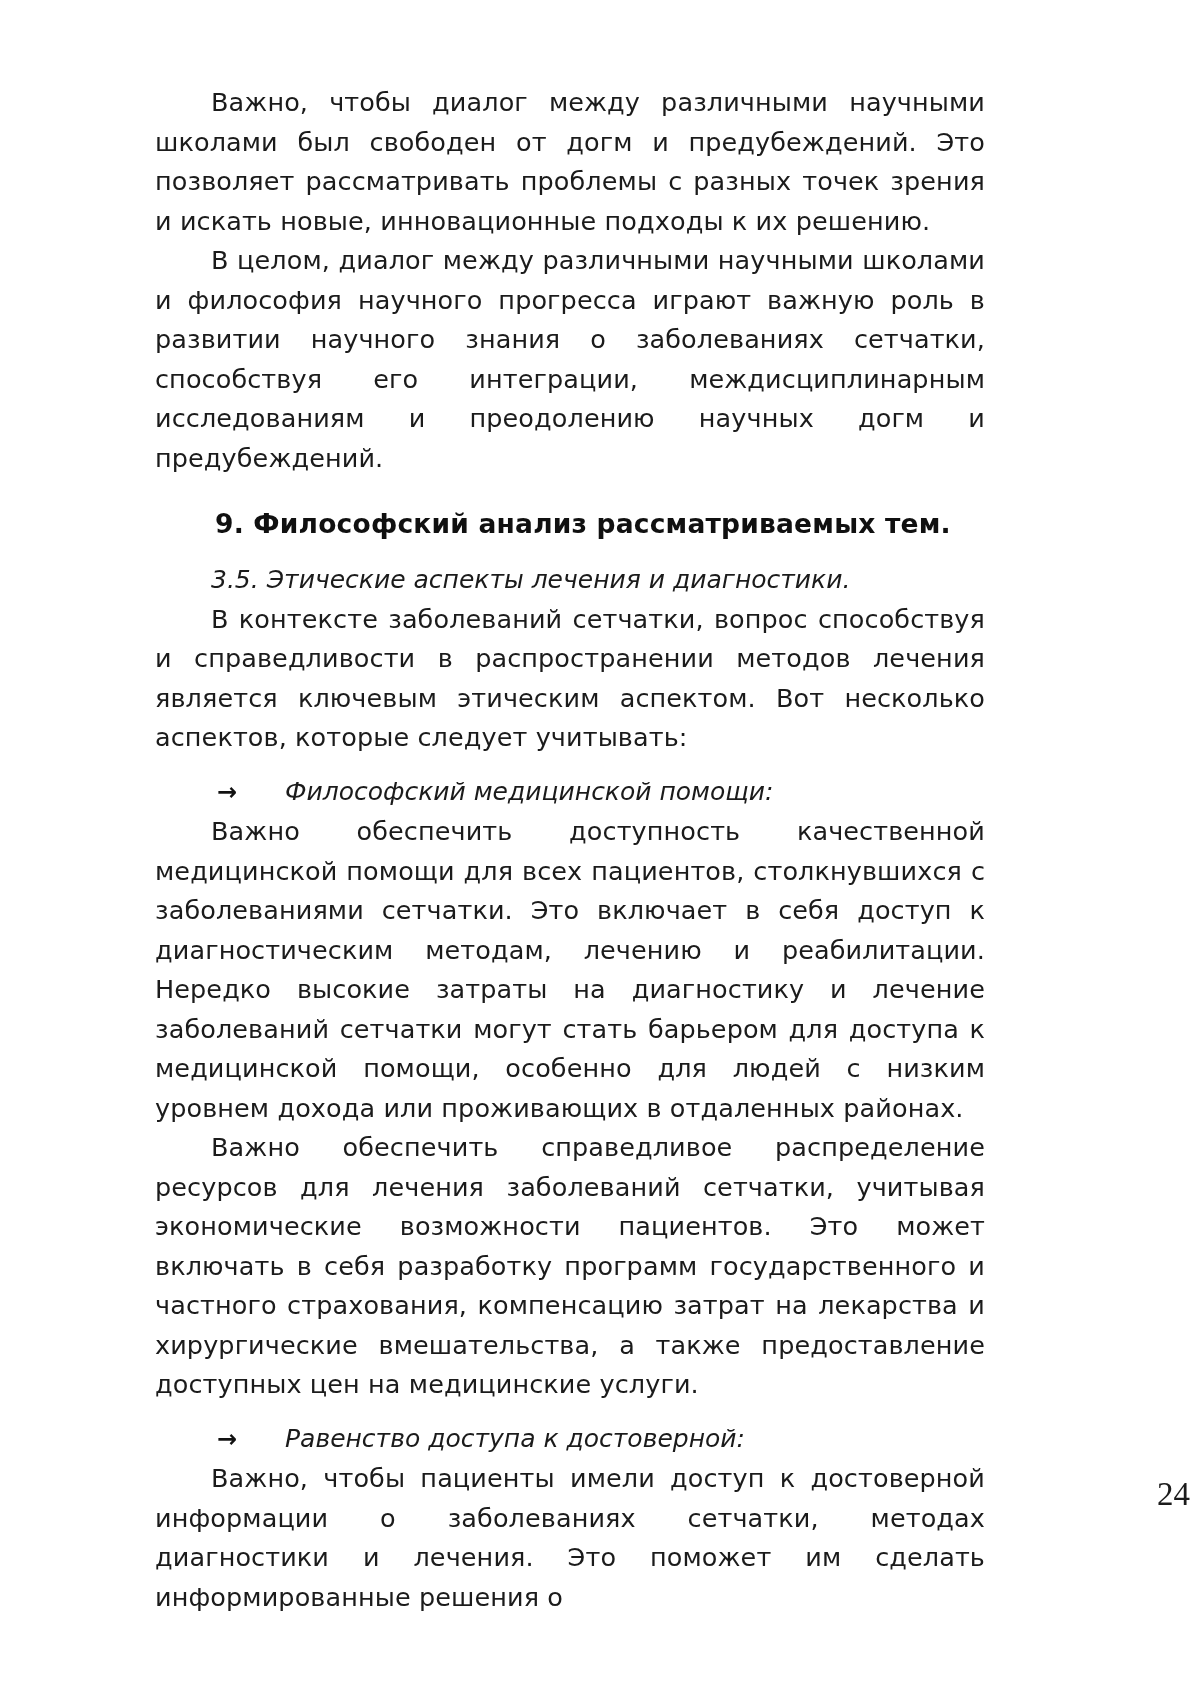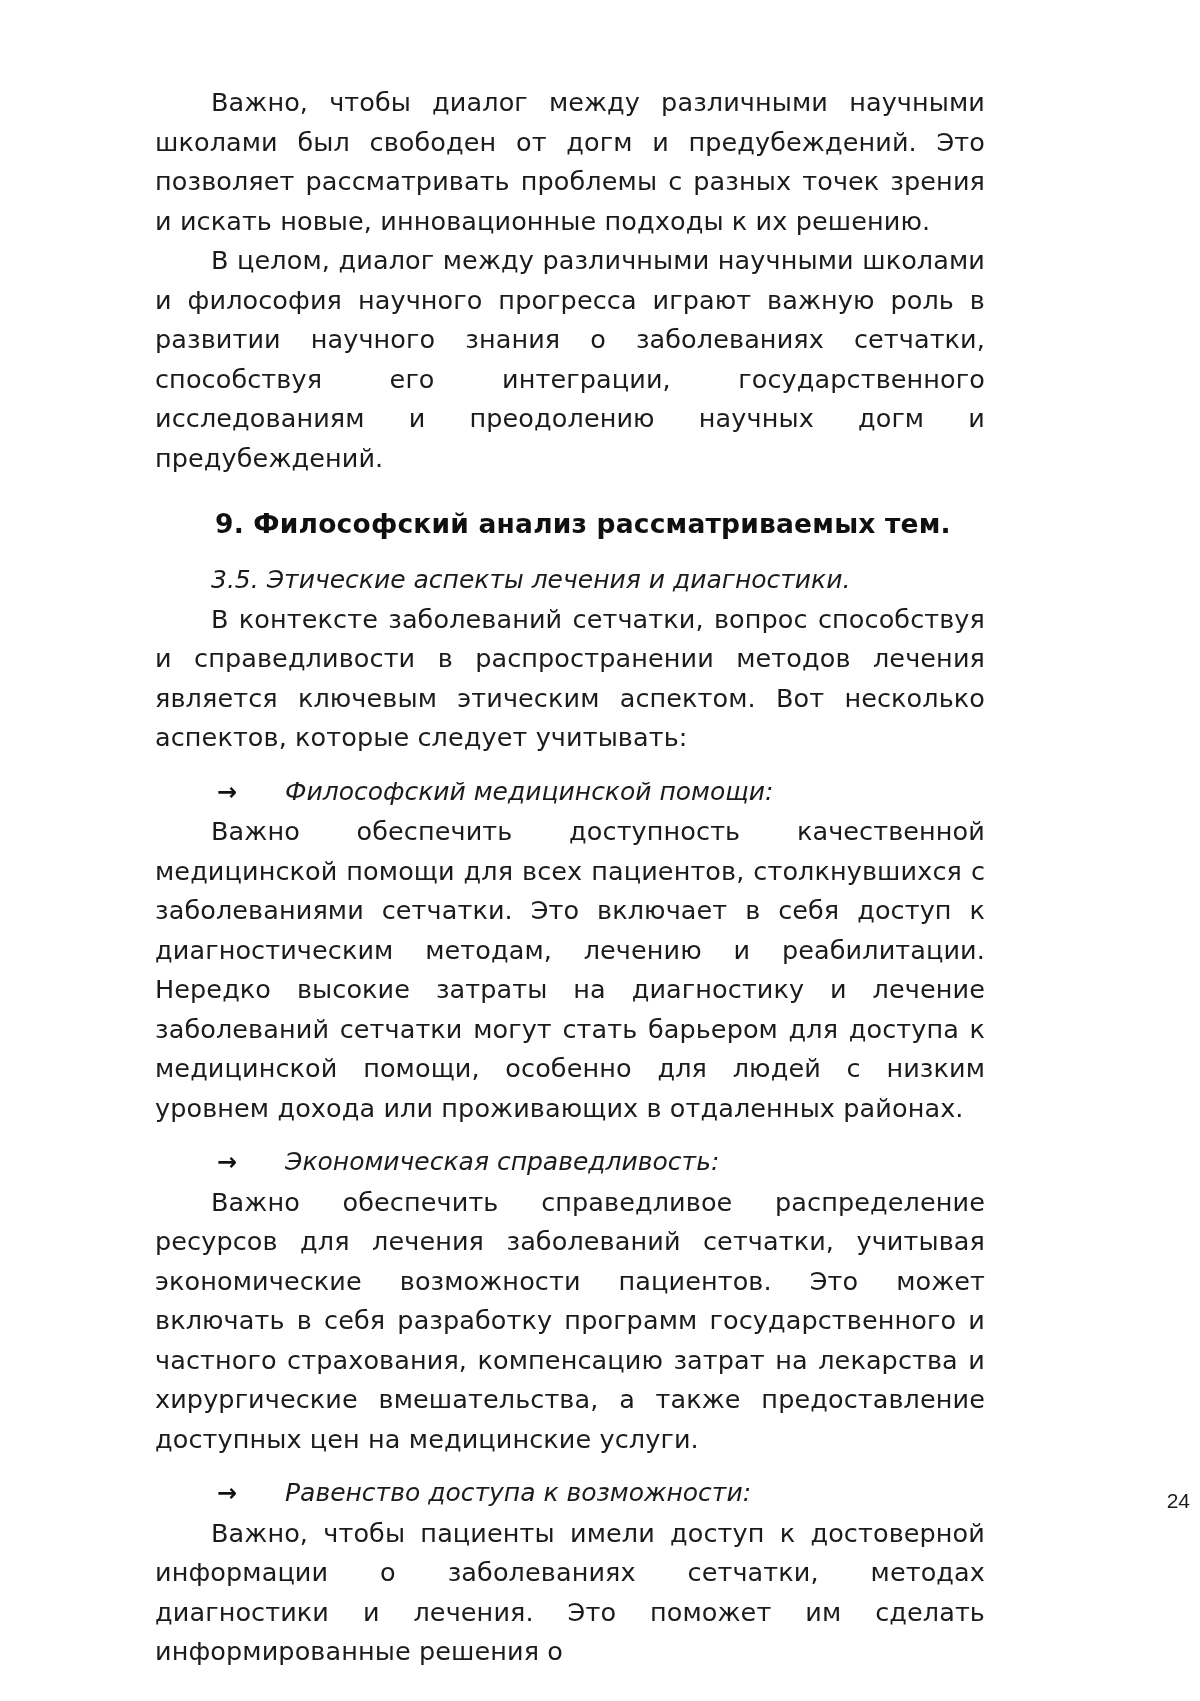--- a/index.html
+++ b/index.html
@@ -77,56 +77,53 @@
     display: inline-block;
     margin-left: 42px;
     font-style: italic;
     font-size: 25px;
     color: #1b1b1b;
   }
   .page-number {
     position: absolute;
     right: 10px;
     bottom: 188px;
-    font-size: 21px;
+    font-size: 33px;
     color: #1b1b1b;
-    font-family: Liberation Sans, sans-serif;
+    font-family: Liberation Serif, serif;
     text-align: right;
   }
 </style>
 </head>
 <body>
 
 <div class="page">
   <div class="content">
 
     <p class="body-par">Важно, чтобы диалог между различными научными школами был свободен от догм и предубеждений. Это позволяет рассматривать проблемы с разных точек зрения и искать новые, инновационные подходы к их решению.</p>
 
-    <p class="body-par">В целом, диалог между различными научными школами и философия научного прогресса играют важную роль в развитии научного знания о заболеваниях сетчатки, способствуя его интеграции, государственного исследованиям и преодолению научных догм и предубеждений.</p>
+    <p class="body-par">В целом, диалог между различными научными школами и философия научного прогресса играют важную роль в развитии научного знания о заболеваниях сетчатки, способствуя его интеграции, междисциплинарным исследованиям и преодолению научных догм и предубеждений.</p>
 
     <h2 class="section-heading">9. Философский анализ рассматриваемых тем.</h2>
 
     <h3 class="sub-heading">3.5. Этические аспекты лечения и диагностики.</h3>
 
     <p class="body-par">В контексте заболеваний сетчатки, вопрос способствуя и справедливости в распространении методов лечения является ключевым этическим аспектом. Вот несколько аспектов, которые следует учитывать:</p>
 
     <div class="bullet-line">
       <span class="bullet-arrow">→</span><span class="bullet-text">Философский медицинской помощи:</span>
     </div>
 
     <p class="body-par">Важно обеспечить доступность качественной медицинской помощи для всех пациентов, столкнувшихся с заболеваниями сетчатки. Это включает в себя доступ к диагностическим методам, лечению и реабилитации. Нередко высокие затраты на диагностику и лечение заболеваний сетчатки могут стать барьером для доступа к медицинской помощи, особенно для людей с низким уровнем дохода или проживающих в отдаленных районах.</p>
 
-    <div class="bullet-line">
-      <span class="bullet-arrow">→</span><span class="bullet-text">Экономическая справедливость:</span>
-    </div>
 
     <p class="body-par">Важно обеспечить справедливое распределение ресурсов для лечения заболеваний сетчатки, учитывая экономические возможности пациентов. Это может включать в себя разработку программ государственного и частного страхования, компенсацию затрат на лекарства и хирургические вмешательства, а также предоставление доступных цен на медицинские услуги.</p>
 
     <div class="bullet-line">
-      <span class="bullet-arrow">→</span><span class="bullet-text">Равенство доступа к возможности:</span>
+      <span class="bullet-arrow">→</span><span class="bullet-text">Равенство доступа к достоверной:</span>
     </div>
 
     <p class="body-par">Важно, чтобы пациенты имели доступ к достоверной информации о заболеваниях сетчатки, методах диагностики и лечения. Это поможет им сделать информированные решения о</p>
 
   </div>
 
   <div class="page-number">24</div>
 </div>
 
 </body></html>

